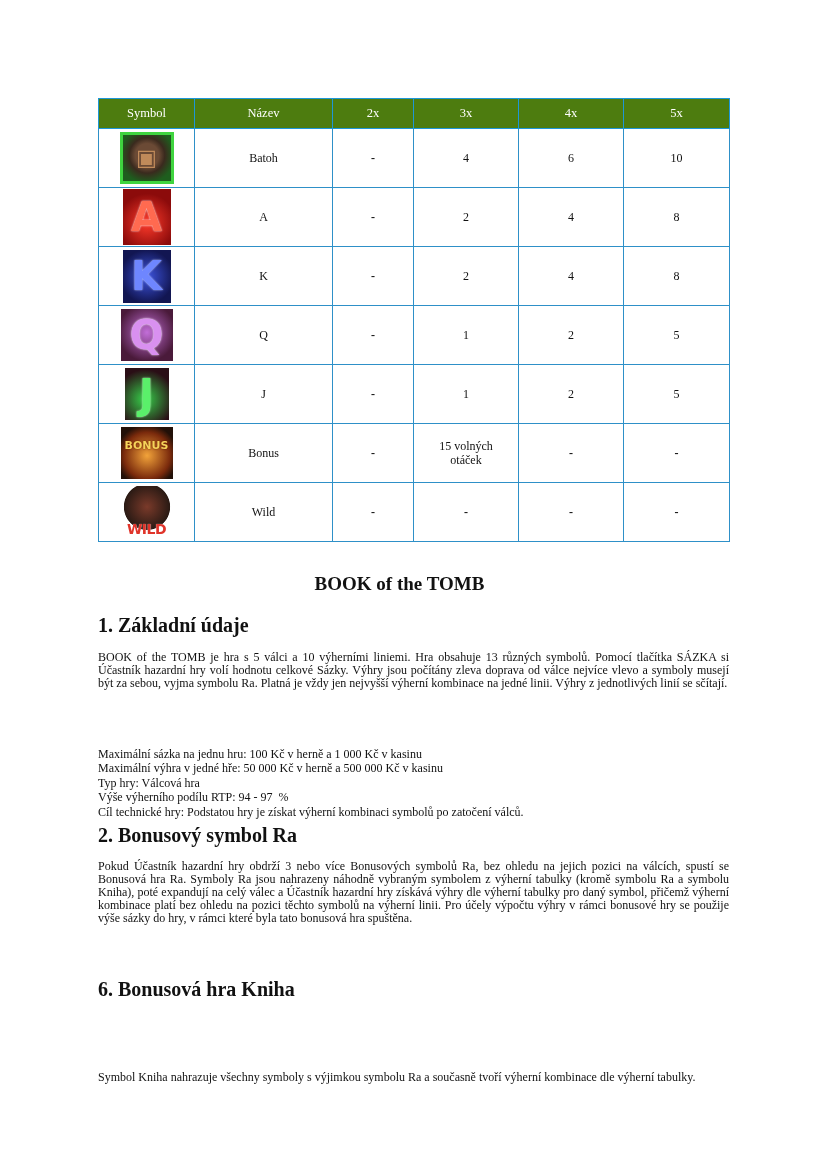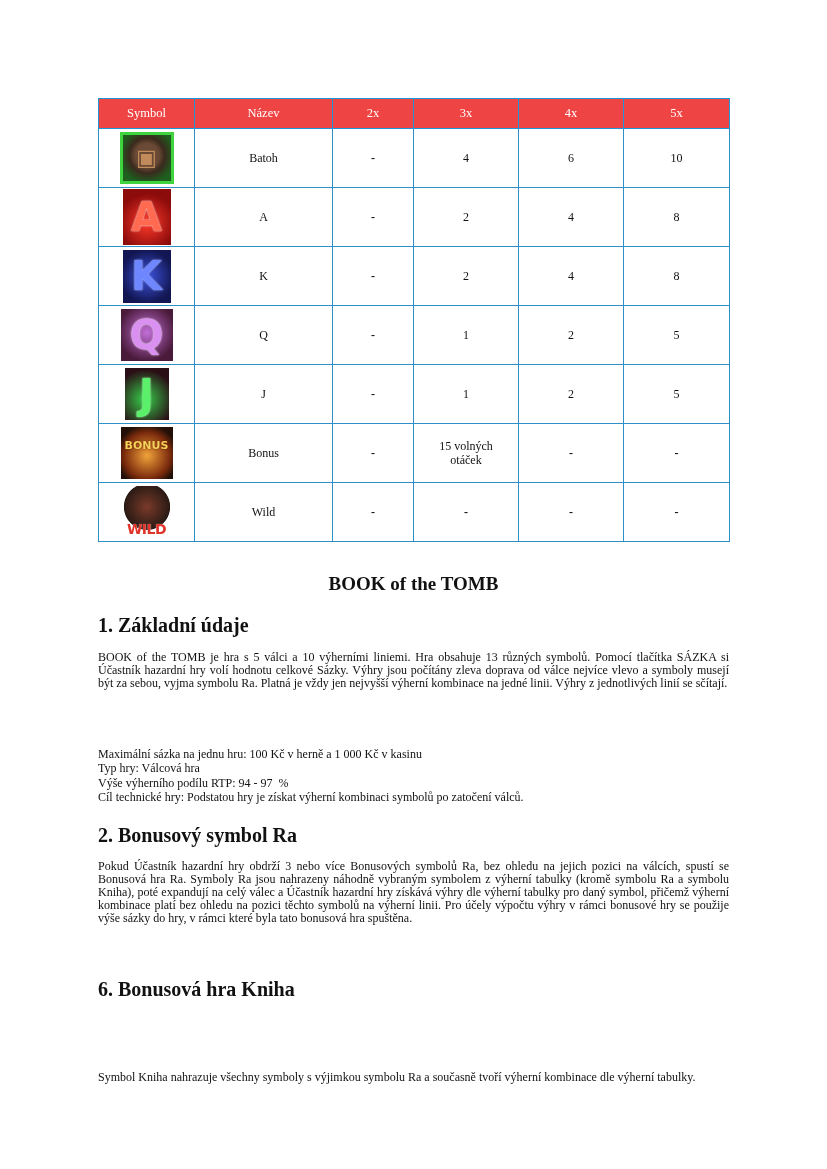--- a/index.html
+++ b/index.html
@@ -1,20 +1,20 @@
 <!DOCTYPE html>
 <html><head>
 <meta charset="utf-8">
 <style>
   html, body { margin: 0; padding: 0; background: #ffffff; }
   body { width: 827px; height: 1169px; position: relative; overflow: hidden;
          font-family: "Liberation Serif", serif; color: #111; }
   .paytable { position: absolute; left: 98px; top: 98px; width: 631px;
               border-collapse: collapse; table-layout: fixed; font-size: 12px; }
-  .paytable th { background: #ef4444; color: #ffffff; font-weight: normal;
+  .paytable th { background: #4d7c0f; color: #ffffff; font-weight: normal;
                  height: 29px; padding: 0; border: 1px solid #1d97d7; font-size: 12.5px; }
   .paytable td { border: 1px solid #2e90c8; height: 58px; padding: 0;
                  text-align: center; vertical-align: middle; line-height: 14px; }
   .dash { font-weight: bold; }
   .sym { width: 52px; height: 52px; margin: 0 auto; position: relative; overflow: hidden; display: block; }
   .sym-batoh { background: radial-gradient(circle at 50% 45%, #6b4a35 0 30%, #3a2a1e 45%, #1e5e1e 70%); box-shadow: inset 0 0 0 3px #3fd43f; width: 54px; }
   .sym-a { background: radial-gradient(circle at 50% 60%, #ff3b2b, #8c0b0b 70%); width: 48px; height: 56px; }
   .sym-k { background: radial-gradient(circle at 50% 50%, #3d54e0, #121652 75%); width: 48px; height: 53px; }
   .sym-q { background: radial-gradient(circle at 50% 45%, #c26ed8, #4a1a3a 75%); width: 52px; height: 52px; }
   .sym-j { background: radial-gradient(circle at 45% 60%, #36d14a, #2a0e16 75%); width: 44px; height: 52px; }
@@ -23,21 +23,21 @@
   .sym .glyph { position: absolute; left: 0; right: 0; top: 50%; transform: translateY(-50%);
                 text-align: center; font-family: "DejaVu Sans", sans-serif; font-weight: bold; }
   .sym-a .glyph { font-size: 40px; color: #ff6a50; text-shadow: 0 0 2px #fff; }
   .sym-k .glyph { font-size: 40px; color: #6e86ff; text-shadow: 0 0 2px #c8d4ff; }
   .sym-q .glyph { font-size: 40px; color: #d990f0; text-shadow: 0 0 2px #fff; }
   .sym-j .glyph { font-size: 40px; color: #5af06a; text-shadow: 0 0 2px #d0ffd0; }
   .sym-bonus .glyph { font-size: 11px; color: #f5d35a; top: 12px; transform: none; text-shadow: 0 0 2px #6a1a00; }
   .sym-wild .glyph { font-size: 14px; color: #e0342a; top: auto; bottom: 2px; transform: none; text-shadow: 0 0 1px #fff; letter-spacing: -0.5px; }
   .sym-batoh .glyph { font-size: 22px; color: #c08a5a; }
 
-  .doc-title { position: absolute; left: 98px; width: 631px; top: 573px; margin: 0;
+  .doc-title { position: absolute; left: 84px; width: 631px; top: 573px; margin: 0;
                text-align: center; font-size: 19px; font-weight: bold; }
   h2 { position: absolute; left: 98px; margin: 0; font-size: 20px; font-weight: bold; }
   .para { position: absolute; left: 98px; width: 631px; margin: 0; font-size: 12px;
           line-height: 13px; text-align: justify; }
   .info-list { position: absolute; left: 98px; width: 631px; margin: 0; padding: 0;
                list-style: none; font-size: 12px; line-height: 14.4px; }
   .ra-big { font-size: 12px; }
 </style>
 </head>
 <body>
@@ -149,20 +149,21 @@
   </tbody>
 </table>
 
 <h1 class="doc-title">BOOK of the TOMB</h1>
 
 <h2 style="top:614px">1. Základní údaje</h2>
 <p class="para" style="top:651px">BOOK of the TOMB je hra s 5 válci a 10 výherními liniemi. Hra obsahuje 13 různých symbolů. Pomocí tlačítka SÁZKA si Účastník hazardní hry volí hodnotu celkové Sázky. Výhry jsou počítány zleva doprava od válce nejvíce vlevo a symboly musejí být za sebou, vyjma symbolu Ra. Platná je vždy jen nejvyšší výherní kombinace na jedné linii. Výhry z jednotlivých linií se sčítají.</p>
 
 <ul class="info-list" style="top:747px">
   <li>Maximální sázka na jednu hru: 100 Kč v herně a 1 000 Kč v kasinu</li>
+  <li>Maximální výhra v jedné hře: 50 000 Kč v herně a 500 000 Kč v kasinu</li>
   <li>Typ hry: Válcová hra</li>
   <li style="white-space:pre">Výše výherního podílu RTP: 94 - 97  %</li>
   <li>Cíl technické hry: Podstatou hry je získat výherní kombinaci symbolů po zatočení válců.</li>
 </ul>
 
 <h2 style="top:824px">2. Bonusový symbol Ra</h2>
 <p class="para" style="top:860px"><span>Pokud Účastník hazardní hry obdrží 3 nebo více Bonusových symbolů </span><span class="ra-big">Ra</span><span>, bez ohledu na jejich pozici na válcích, spustí se Bonusová hra Ra. Symboly Ra jsou nahrazeny náhodně vybraným symbolem z výherní tabulky (kromě symbolu Ra a symbolu Kniha), poté expandují na celý válec a Účastník hazardní hry získává výhry dle výherní tabulky pro daný symbol, přičemž výherní kombinace platí bez ohledu na pozici těchto symbolů na výherní linii. Pro účely výpočtu výhry v rámci bonusové hry se použije výše sázky do hry, v rámci které byla tato bonusová hra spuštěna.</span></p>
 
 <h2 style="top:978px">6. Bonusová hra Kniha</h2>
 <p class="para" style="top:1071px">Symbol Kniha nahrazuje všechny symboly s výjimkou symbolu Ra a současně tvoří výherní kombinace dle výherní tabulky.</p>

